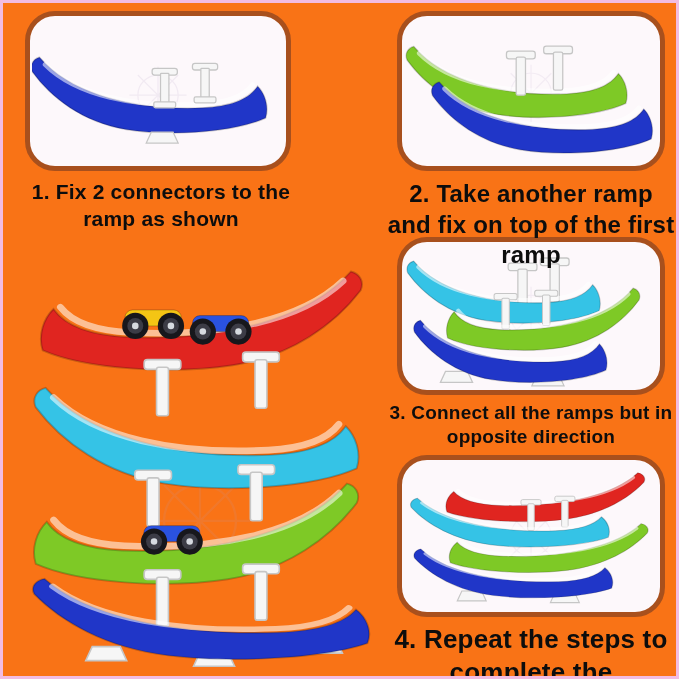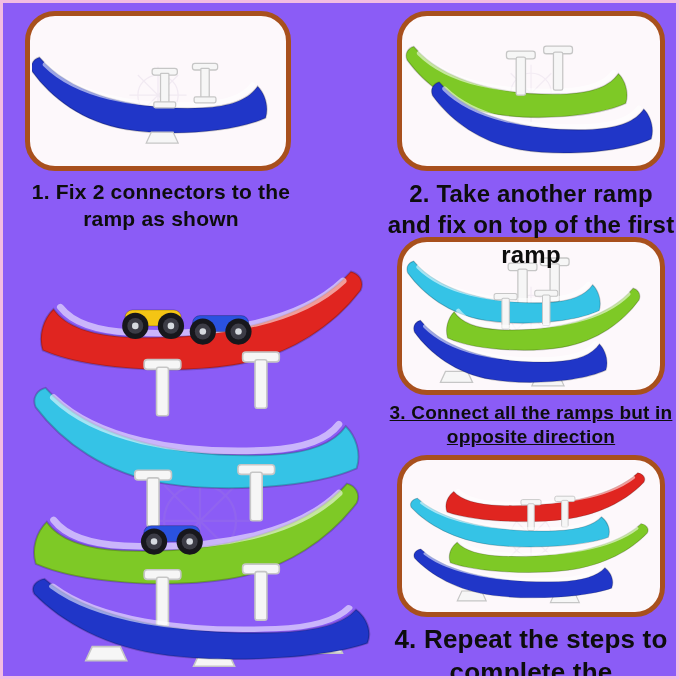--- a/index.html
+++ b/index.html
@@ -1,37 +1,37 @@
 <!DOCTYPE html>
 <html><head>
 <meta charset="utf-8">
 <style>
   html,body{margin:0;padding:0;}
   body{font-family:"Liberation Sans",sans-serif;}
   .stage{
     position:relative;width:679px;height:679px;overflow:hidden;
-    background:#8b5cf6;box-sizing:border-box;border:3px solid #f2bce2;
+    background:#f97316;box-sizing:border-box;border:3px solid #f2bce2;
   }
   .panel{
     position:absolute;background:#fdf8fb;border:5px solid #a8501d;
     border-radius:30px;box-sizing:border-box;overflow:hidden;
     display:flex;align-items:center;justify-content:center;
   }
   .panel svg{display:block;}
   .p1{left:22px;top:8px;width:266px;height:160px;}
   .p2{left:394px;top:8px;width:268px;height:160px;}
   .p3{left:394px;top:234px;width:268px;height:158px;}
   .p4{left:394px;top:452px;width:268px;height:162px;}
   .caption{
     position:absolute;text-align:center;color:#0d0d0d;font-weight:700;
     line-height:1.28;letter-spacing:0.2px;
   }
   .c1{left:8px;top:176px;width:300px;font-size:21px;}
   .c2{left:384px;top:176px;width:288px;font-size:24px;}
-  .c3{left:384px;top:398px;width:288px;font-size:19px;text-decoration:underline;}
+  .c3{left:384px;top:398px;width:288px;font-size:19px;}
   .c4{left:384px;top:620px;width:288px;font-size:26px;}
   .main-photo{position:absolute;left:8px;top:246px;width:378px;height:422px;}
   .defs-svg{position:absolute;width:0;height:0;}
 </style>
 </head>
 <body>
 
 <svg class="defs-svg" aria-hidden="true">
   <defs>
     <g id="rampG">

